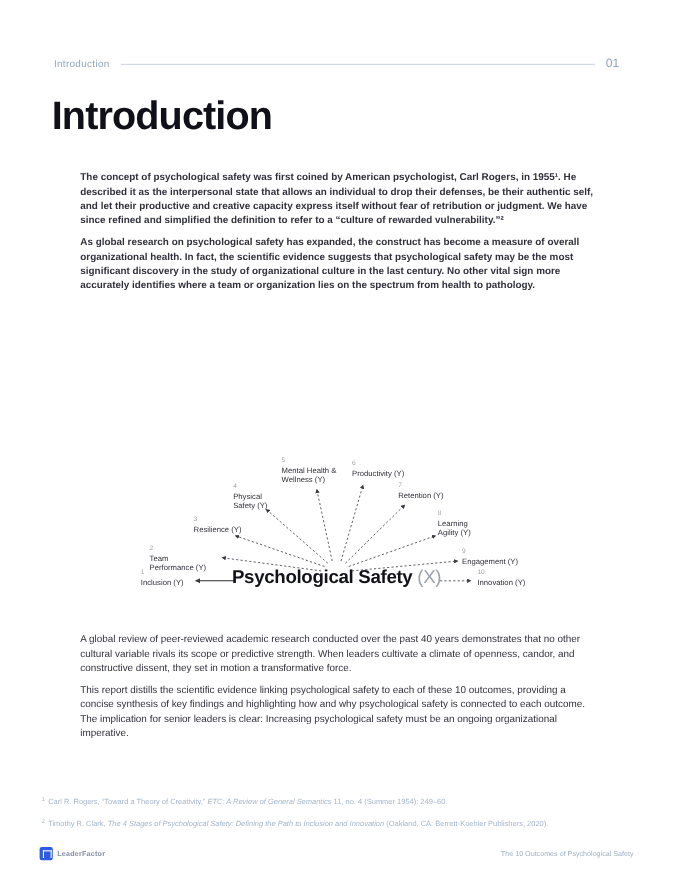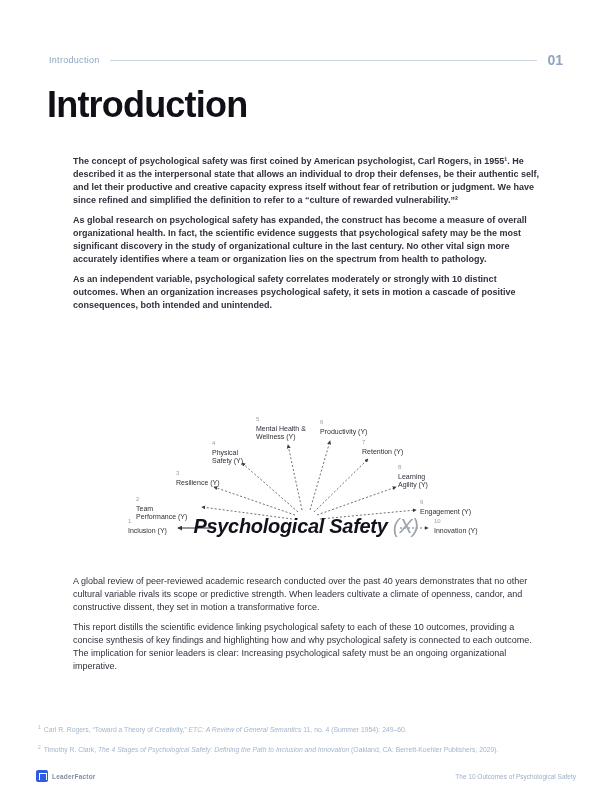--- a/index.html
+++ b/index.html
@@ -4,33 +4,33 @@
 <style>
   html,body{margin:0;padding:0;background:#e8e8e8;}
   .page{
     position:relative;width:612px;height:792px;margin:0 auto;background:#ffffff;
     font-family:"Liberation Sans",sans-serif;overflow:hidden;color:#2d3040;
   }
   
   .hdr{position:absolute;top:52px;left:49px;right:49px;display:flex;align-items:center;gap:10px;}
   .hdr .sec{color:#8fa5bf;font-size:9px;letter-spacing:.3px;white-space:nowrap;}
   .hdr .rule{flex:1;height:1px;background:#ccd5e0;}
-  .hdr .pnum{color:#8fa5bf;font-size:14px;font-weight:bold;}
+  .hdr .pnum{color:#8fa5bf;font-size:11px;}
   
   .title{position:absolute;top:84px;left:47px;font-size:36px;font-weight:bold;color:#101018;letter-spacing:-.8px;}
   
   .copy{position:absolute;left:73px;width:467px;font-size:9px;line-height:13px;color:#31313d;}
   .copy.intro{top:155px;font-weight:bold;}
   .copy.closing{top:575px;}
   .copy p{margin:0 0 7px 0;}
   
   .diagram{position:absolute;top:405px;left:66px;width:480px;height:150px;}
   .diagram svg{position:absolute;left:0;top:0;width:480px;height:150px;}
   .center{position:absolute;left:50%;top:110px;transform:translateX(-50%);white-space:nowrap;
-          font-size:20px;font-weight:bold;color:#12121a;letter-spacing:-.3px;font-style:italic;}
+          font-size:17px;font-weight:bold;color:#12121a;letter-spacing:-.3px;}
   .center .x{color:#9aa2ac;font-weight:normal;}
   .oc{position:absolute;font-size:7px;line-height:8px;color:#2e2e38;}
   .oc .num{display:block;font-size:6px;color:#9ba1a9;margin-bottom:2px;}
   .o1{left:62px;top:112px;white-space:nowrap;}
   .o2{left:70px;top:90px;width:58px;}
   .o3{left:110px;top:64px;white-space:nowrap;}
   .o4{left:146px;top:34px;width:38px;}
   .o5{left:190px;top:10px;width:54px;}
   .o6{left:254px;top:13px;white-space:nowrap;}
   .o7{left:296px;top:33px;white-space:nowrap;}
@@ -60,21 +60,20 @@
     <span class="sec">Introduction</span>
     <span class="rule"></span>
     <span class="pnum">01</span>
   </div>
 
   <div class="title">Introduction</div>
 
   <div class="copy intro">
     <p>The concept of psychological safety was first coined by American psychologist, Carl Rogers, in 1955¹. He described it as the interpersonal state that allows an individual to drop their defenses, be their authentic self, and let their productive and creative capacity express itself without fear of retribution or judgment. We have since refined and simplified the definition to refer to a “culture of rewarded vulnerability.”²</p>
     <p>As global research on psychological safety has expanded, the construct has become a measure of overall organizational health. In fact, the scientific evidence suggests that psychological safety may be the most significant discovery in the study of organizational culture in the last century. No other vital sign more accurately identifies where a team or organization lies on the spectrum from health to pathology.</p>
-    <p>As an independent variable, psychological safety correlates moderately or strongly with 10 distinct outcomes. When an organization increases psychological safety, it sets in motion a cascade of positive consequences, both intended and unintended.</p>
   </div>
 
   <div class="diagram">
     <svg viewBox="0 0 480 150">
       <defs>
         <marker id="ah" viewBox="0 0 6 6" refX="5" refY="3" markerWidth="5" markerHeight="5" orient="auto-start-reverse">
           <path d="M0,0 L6,3 L0,6 z" fill="#3a3a44"></path>
         </marker>
       </defs>
 

